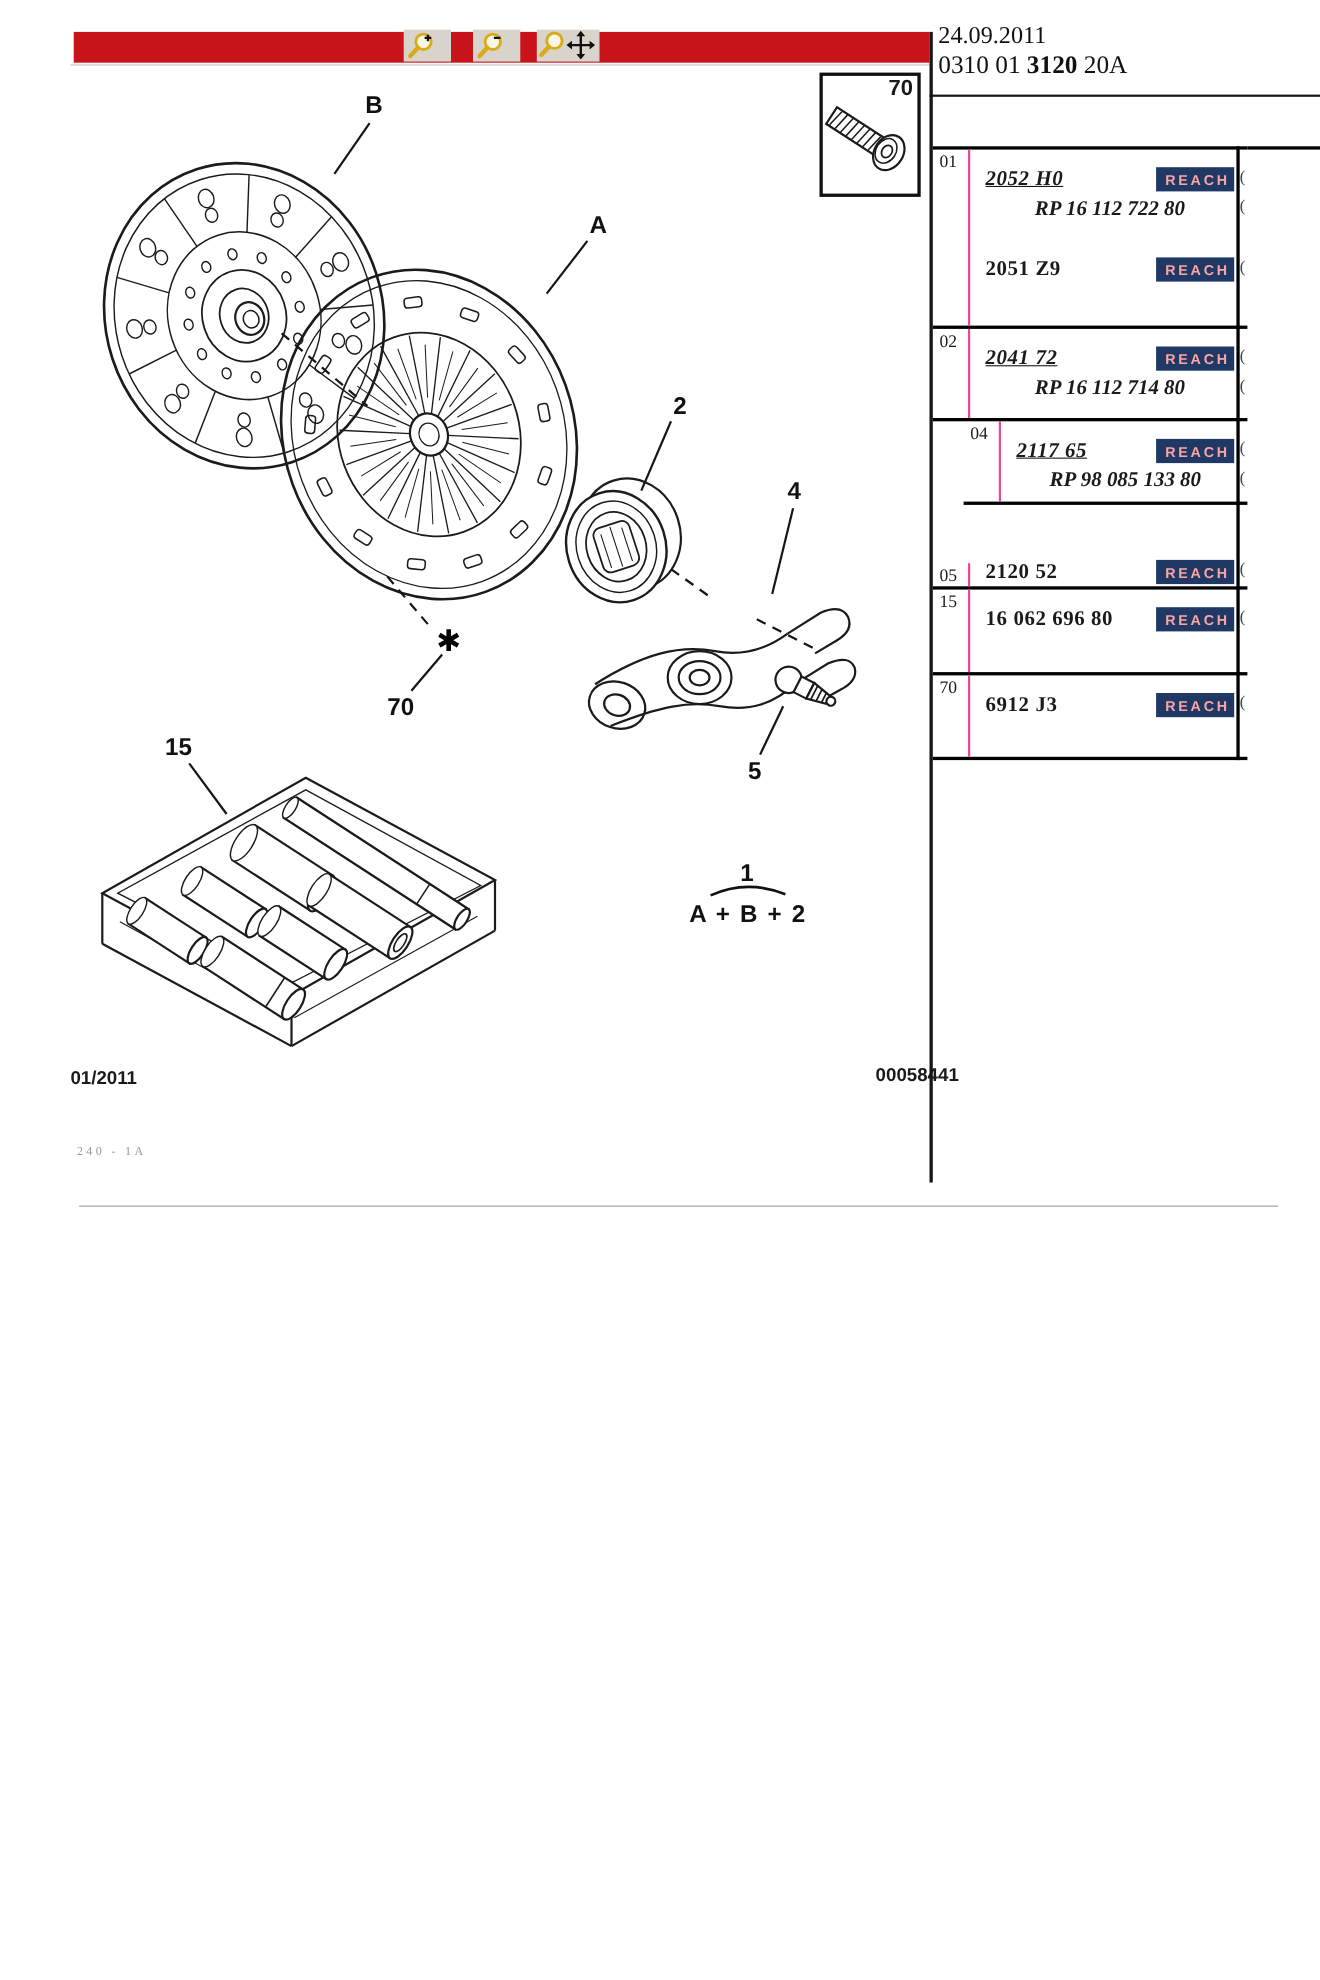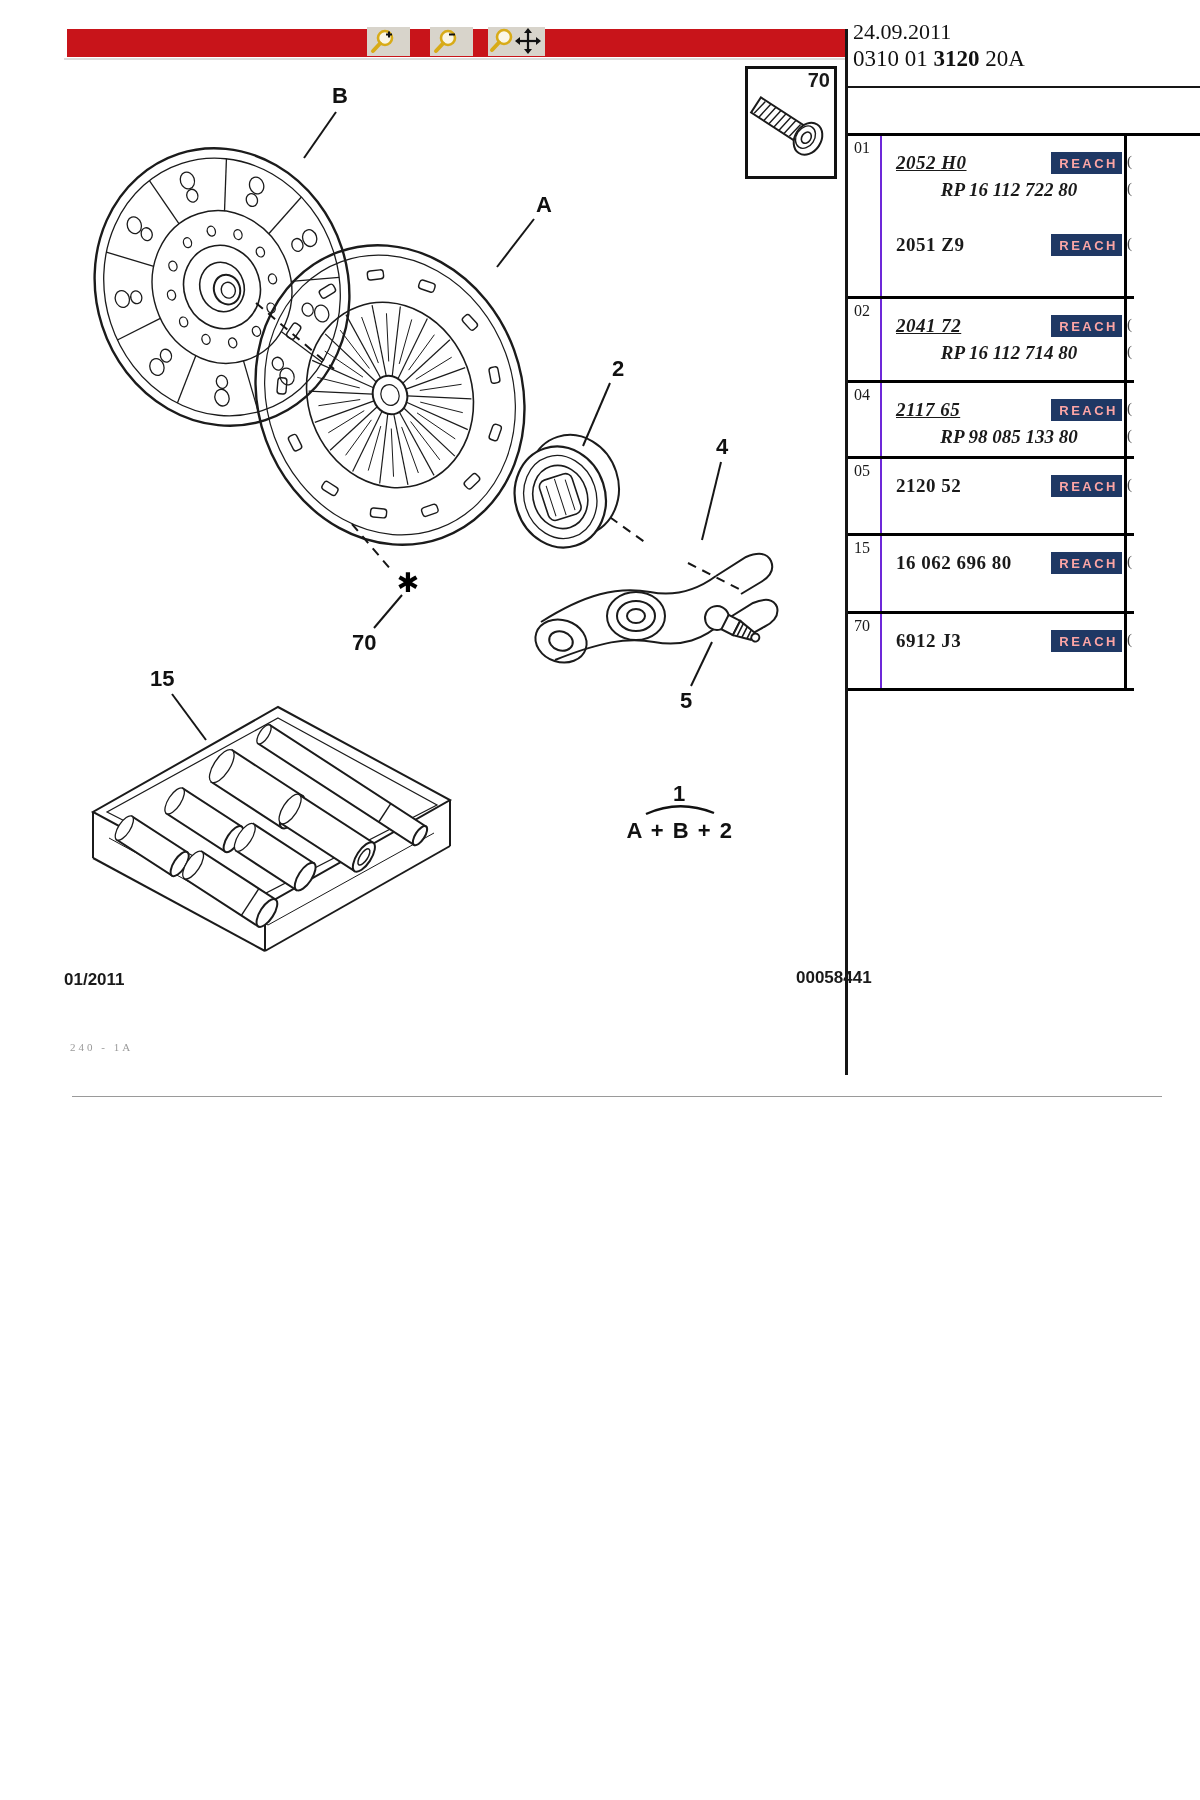--- a/index.html
+++ b/index.html
@@ -10,21 +10,21 @@
   .bar-shadow{position:absolute;left:64px;top:58px;width:781px;height:2px;background:#dcdcdc;}
   .zbtn{position:absolute;top:27px;height:29px;background:#d8d4cb;border:0;padding:0;cursor:pointer;}
   .vline{position:absolute;left:845px;top:29px;width:3px;height:1046px;background:var(--ink);}
   .hline{position:absolute;background:var(--ink);}
   .date{position:absolute;left:853px;top:19px;font:22px "Liberation Serif","DejaVu Serif",serif;color:#111;}
   .ref{position:absolute;left:853px;top:46px;font:23px "Liberation Serif","DejaVu Serif",serif;color:#111;}
   .inset{position:absolute;left:745px;top:66px;width:86px;height:107px;border:3px solid #111;background:#fff;}
   .inset .lbl70{position:absolute;right:4px;top:0px;font:bold 20px "Liberation Sans",sans-serif;}
   .ptable{position:absolute;left:848px;top:133px;width:286px;border-top:3px solid #000;box-sizing:content-box;}
   .prow{display:flex;border-bottom:3px solid #000;box-sizing:content-box;}
-  .pnum{width:34px;border-right:2px solid #6d28d9;font:16px "Liberation Serif","DejaVu Serif",serif;
+  .pnum{width:34px;border-right:2px solid #ec4899;font:16px "Liberation Serif","DejaVu Serif",serif;
         padding:3px 0 0 6px;box-sizing:border-box;flex:none;}
   .pcell{flex:1;padding:13px 12px 0 14px;position:relative;min-width:0;}
   .entry + .entry{margin-top:30px;}
   .eline{display:flex;justify-content:space-between;align-items:center;height:27px;position:relative;}
   .code{font:700 19px "Liberation Serif","DejaVu Serif",serif;letter-spacing:.5px;white-space:nowrap;}
   .code.it{font-style:italic;font-weight:600;text-decoration:underline;}
   .reach{background:var(--navy);color:#fca5a5;font:bold 13px "Liberation Sans",sans-serif;
          letter-spacing:2.5px;padding:4px 4px 3px 8px;cursor:pointer;flex:none;}
   .rp{position:relative;text-align:center;font:700 19px "Liberation Serif","DejaVu Serif",serif;
       font-style:italic;margin-top:3px;white-space:nowrap;}
@@ -127,34 +127,34 @@
             <div class="entry">
               <div class="eline">
                 <span class="code it">2041 72</span>
                 <span class="reach">REACH</span>
                 <span class="cutmark">(</span>
               </div>
               <div class="rp">RP 16 112 714 80<span class="cutmark">(</span></div>
             </div>
           </div>
         </div>
-        <div class="prow" style="height: 73px;">
+        <div class="prow" style="height: 73px; margin-left: 28px;">
           <div class="pnum">04</div>
           <div class="pcell">
             <div class="entry">
               <div class="eline">
                 <span class="code it">2117 65</span>
                 <span class="reach">REACH</span>
                 <span class="cutmark">(</span>
               </div>
               <div class="rp">RP 98 085 133 80<span class="cutmark">(</span></div>
             </div>
           </div>
         </div>
-        <div class="prow" style="height: 74px;">
+        <div class="prow" style="height: 74px; align-items: flex-end;">
           <div class="pnum">05</div>
           <div class="pcell">
             <div class="entry">
               <div class="eline">
                 <span class="code">2120 52</span>
                 <span class="reach">REACH</span>
                 <span class="cutmark">(</span>
               </div>
             </div>
           </div>

